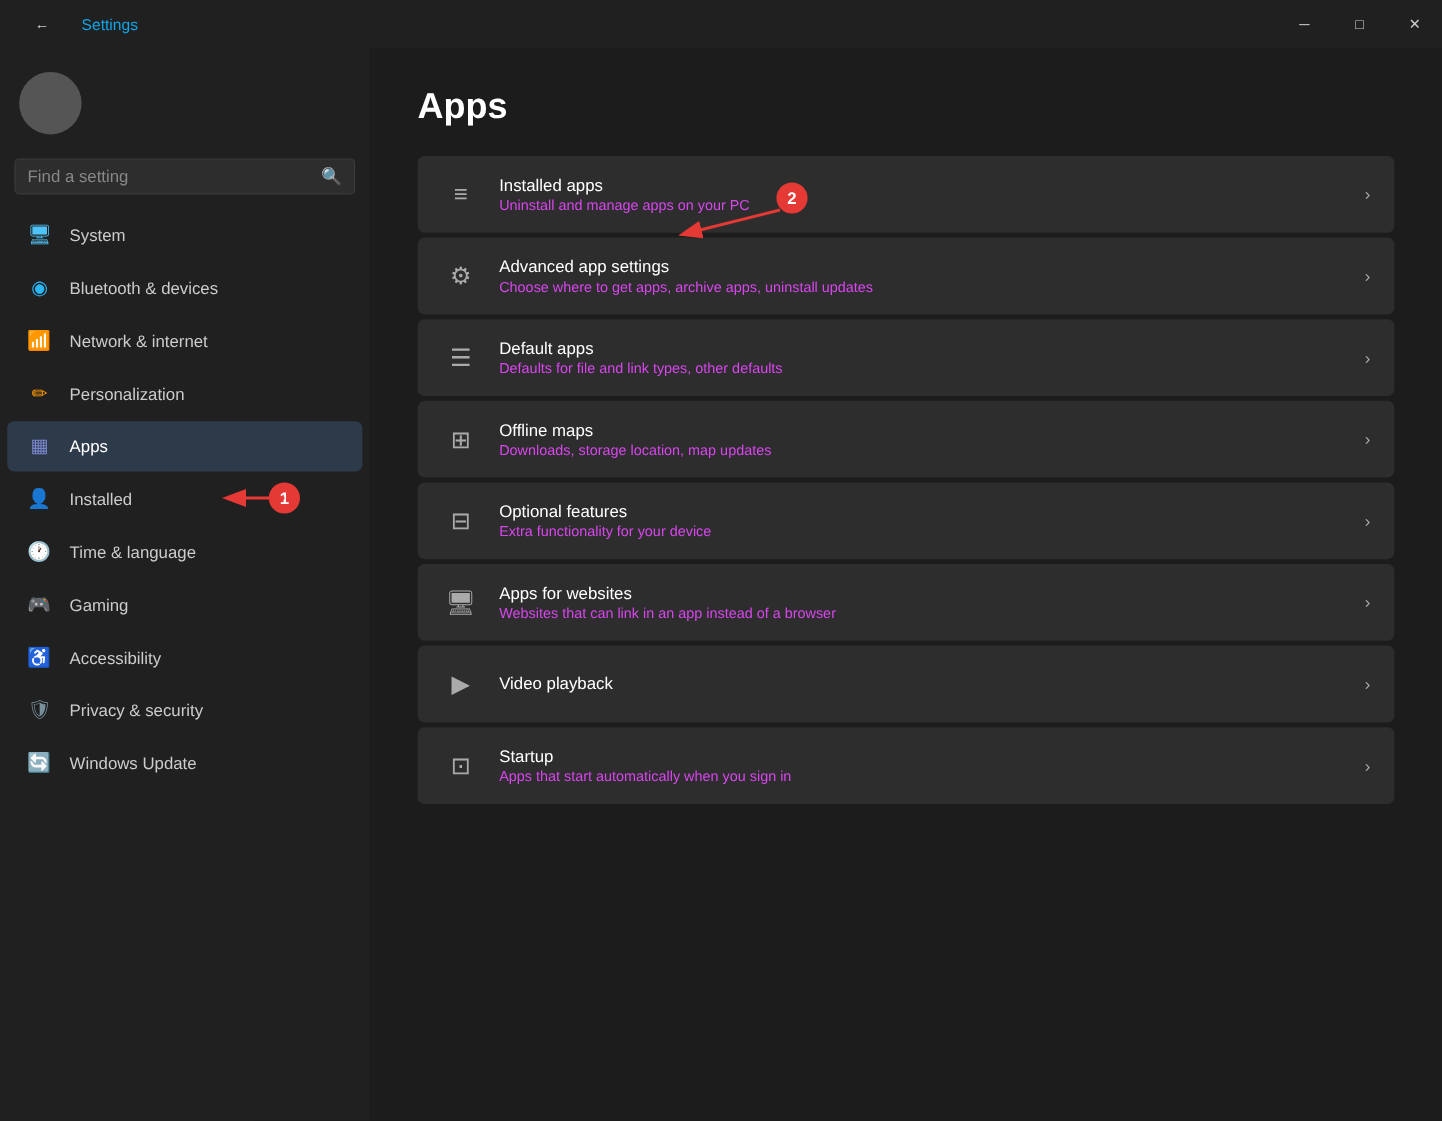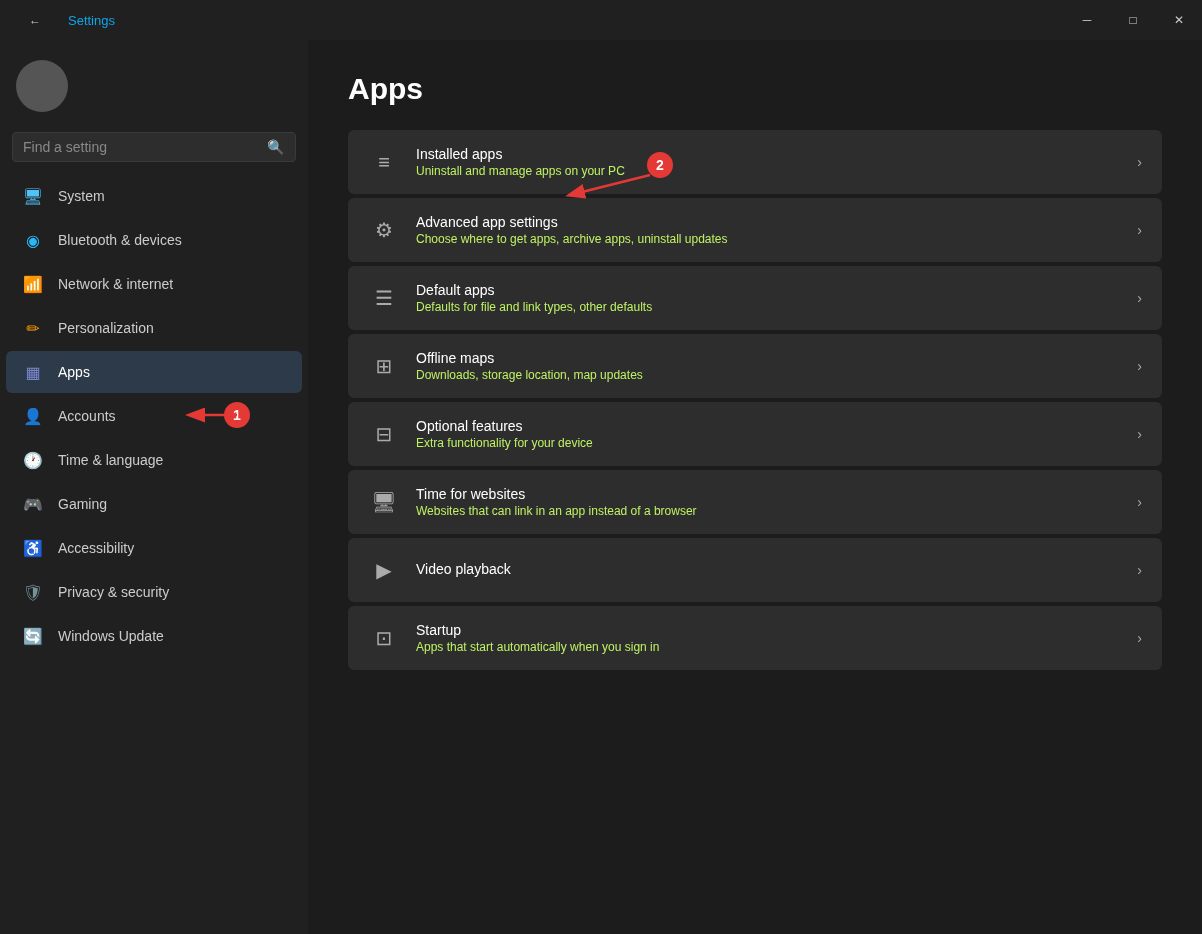--- a/index.html
+++ b/index.html
@@ -183,21 +183,21 @@
       flex: 1;
     }
     .settings-item-title {
       font-size: 14px;
       font-weight: 500;
       color: #fff;
       margin-bottom: 2px;
     }
     .settings-item-desc {
       font-size: 12px;
-      color: #bef264;
+      color: #d946ef;
     }
 
     .settings-item-chevron {
       color: #aaa;
       font-size: 14px;
     }
 
     
     .annotations-overlay {
       position: absolute;
@@ -255,21 +255,21 @@
         <div class="nav-item">
       <span class="nav-icon" style="color:#ff9800;">✏</span>
       <span>Personalization</span>
     </div>
         <div class="nav-item active">
       <span class="nav-icon" style="color:#7986cb;">▦</span>
       <span>Apps</span>
     </div>
         <div class="nav-item">
       <span class="nav-icon" style="color:#42a5f5;">👤</span>
-      <span>Accounts</span>
+      <span>Installed</span>
     </div>
         <div class="nav-item">
       <span class="nav-icon" style="color:#26c6da;">🕐</span>
       <span>Time &amp; language</span>
     </div>
         <div class="nav-item">
       <span class="nav-icon" style="color:#7986cb;">🎮</span>
       <span>Gaming</span>
     </div>
         <div class="nav-item">
@@ -326,21 +326,21 @@
       <span class="settings-item-icon" style="color:#aaa;">⊟</span>
       <div class="settings-item-text">
         <div class="settings-item-title">Optional features</div>
         <div class="settings-item-desc">Extra functionality for your device</div>
       </div>
       <span class="settings-item-chevron">›</span>
     </div>
         <div class="settings-item">
       <span class="settings-item-icon" style="color:#aaa;">🖥</span>
       <div class="settings-item-text">
-        <div class="settings-item-title">Time for websites</div>
+        <div class="settings-item-title">Apps for websites</div>
         <div class="settings-item-desc">Websites that can link in an app instead of a browser</div>
       </div>
       <span class="settings-item-chevron">›</span>
     </div>
         <div class="settings-item">
       <span class="settings-item-icon" style="color:#aaa;">▶</span>
       <div class="settings-item-text">
         <div class="settings-item-title">Video playback</div>
       </div>
       <span class="settings-item-chevron">›</span>

